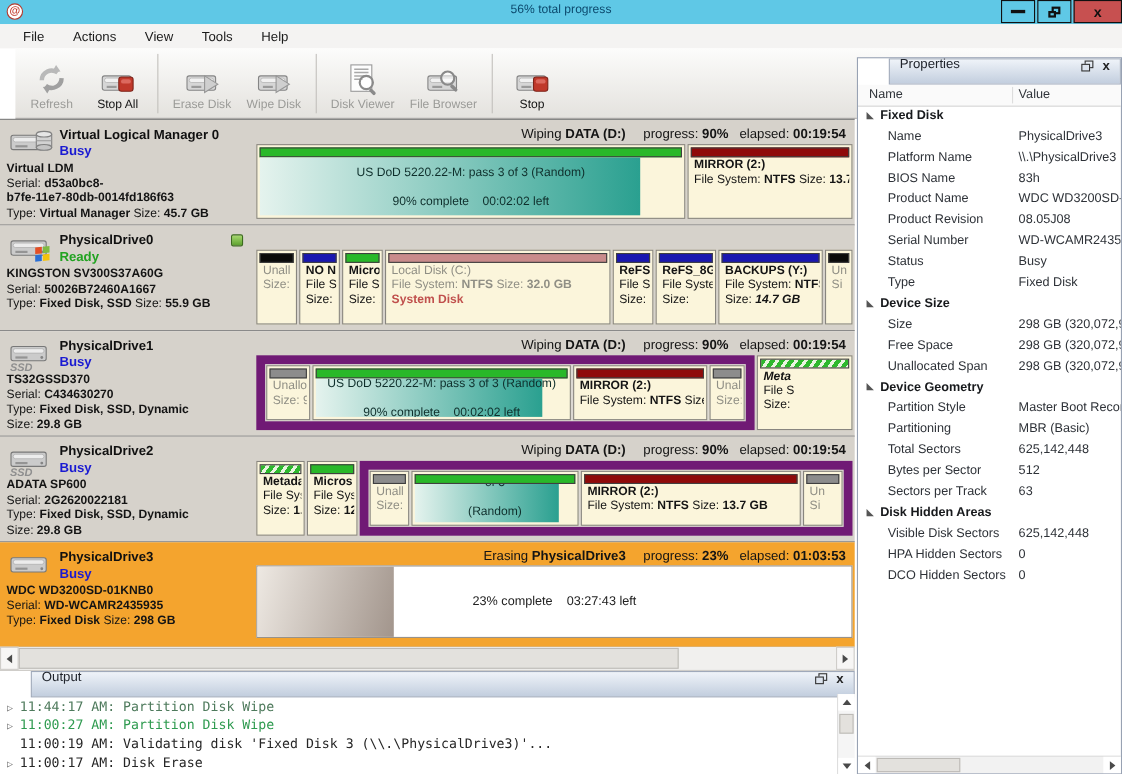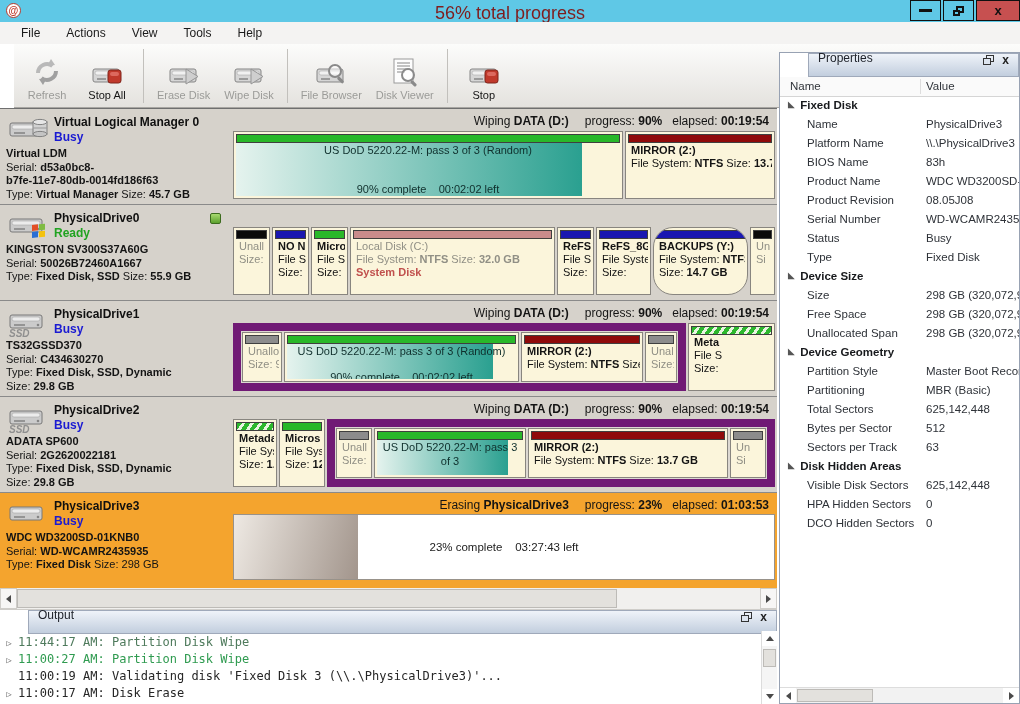--- a/index.html
+++ b/index.html
@@ -5,21 +5,21 @@
   * { box-sizing: border-box; margin: 0; padding: 0; }
   html,body { width:1020px; height:704px; }
   body { position:relative; overflow:hidden; background:#fff;
          font-family:"Liberation Sans", sans-serif; color:#151515; }
 
   
   .titlebar { position:absolute; top:0; left:0; right:0; height:22px; background:#5fc8e6; }
   .tb-logo { position:absolute; left:6px; top:3px; width:15px; height:15px; border-radius:50%;
              background:#fff; border:1px solid #b23a2e; color:#c0392b; font-size:10px;
              font-weight:bold; text-align:center; line-height:13px; }
-  .tb-title { position:absolute; left:0; right:0; top:3px; text-align:center; font-size:18px; color:#7f1d1d; }
+  .tb-title { position:absolute; left:0; right:0; top:3px; text-align:center; font-size:11px; color:#0c4a6e; }
   .win-controls { position:absolute; right:0; top:0; height:22px; display:flex; }
   .win-btn { width:31px; height:21px; border:1px solid #101010; display:flex; align-items:center;
              justify-content:center; margin-left:2px; }
   .win-btn.close { width:44px; background:#c75050; font-weight:bold; font-size:13px; color:#111; }
   .glyph-min { width:13px; height:3px; background:#111; }
   .glyph-restore { position:relative; width:11px; height:10px; }
   .glyph-restore .r1 { position:absolute; right:0; top:0; width:8px; height:7px; border:2px solid #111; }
   .glyph-restore .r2 { position:absolute; left:0; bottom:0; width:7px; height:6px; border:2px solid #111; background:#5fc8e6; }
 
   
@@ -51,21 +51,21 @@
   .op-gap { display:inline-block; width:14px; }
   .d-parts { position:absolute; left:233px; top:22px; right:2px; height:68px; display:flex; gap:2px; }
   .part { border:1px solid #88857f; background:#fbf5db; padding:2px; display:flex; flex-direction:column;
           overflow:hidden; flex:0 0 auto; }
   .part.flexfill { flex:1 1 auto; }
   .pbar { height:9px; border:1px solid #3f3f3f; flex:none; }
   .pbar.hatch { background:repeating-linear-gradient(125deg,#2db82d 0 4px,#e9f5e0 4px 7px); }
   .pbody { flex:1; padding:1px 3px; font-size:11px; line-height:13px; white-space:nowrap;
            overflow:hidden; color:#141414; }
   .pbody.muted { color:#908f85; }
-  .pbody.center { position:relative; display:flex; flex-direction:column; justify-content:space-between;
+  .pbody.center { position:relative; display:flex; flex-direction:column; justify-content:center;
                   text-align:center; white-space:normal; padding:0;gap:12px; }
   .pfill { position:absolute; left:0; top:0; bottom:0; }
   .ptext { position:relative; font-size:11px; line-height:14px; color:#0f2f2c; white-space:pre-wrap; }
   .pgroup { border:8px solid #701a75; display:flex; gap:2px; padding:1px; flex:0 0 auto; background:rgba(255,255,255,0.15); }
   .pgroup.flexfill { flex:1 1 auto; }
   .erase-box { position:absolute; left:233px; top:21px; right:2px; height:66px; background:#fff;
                border:1px solid #98928a; overflow:hidden; }
   .erase-fill { position:absolute; left:0; top:0; bottom:0; background:linear-gradient(105deg,#eee9e3,#a2958c); }
   .erase-text { position:absolute; inset:0; display:flex; flex-direction:column; justify-content:center;
                 text-align:center; font-size:11.5px; line-height:15px; color:#222; white-space:pre-wrap; }
@@ -193,45 +193,45 @@
           <circle cx="24" cy="22" r="1.2" fill="#8a8a8a"></circle>
           <path d="M18 12v15l12-7.5z" fill="#cfcfcf" stroke="#969696"></path>
         </svg>
       </div>
       <div class="tlabel">Wipe Disk</div>
     </div>
     <div class="tsep"></div>
     <div class="tbtn disabled">
       <div class="ticon">
         <svg width="32" height="30" viewBox="0 0 32 30">
-          <rect x="2" y="12" width="26" height="13" rx="2" fill="#d6d6d6" stroke="#858585"></rect>
-          <rect x="4" y="14" width="22" height="4" rx="2" fill="#f1f1f1" stroke="#ababab" stroke-width="0.6"></rect>
-          <rect x="6" y="21" width="9" height="2" fill="#9a9a9a"></rect>
-          <circle cx="24" cy="22" r="1.2" fill="#8a8a8a"></circle>
-          <circle cx="20" cy="14" r="6" fill="rgba(255,255,255,0.55)" stroke="#8a8a8a" stroke-width="2"></circle>
-          <rect x="24" y="19" width="3.2" height="8" rx="1.6" transform="rotate(-45 25.6 23)" fill="#8a8a8a"></rect>
-        </svg>
-      </div>
-      <div class="tlabel">File Browser</div>
-    </div>
-    <div class="tbtn disabled">
-      <div class="ticon">
-        <svg width="32" height="30" viewBox="0 0 32 30">
           <rect x="5" y="2" width="19" height="24" fill="#fdfdfd" stroke="#9a9a9a"></rect>
           <g stroke="#a8a8a8" stroke-width="1.4">
             <line x1="8" y1="6" x2="21" y2="6"></line>
             <line x1="8" y1="9" x2="21" y2="9"></line>
             <line x1="8" y1="12" x2="21" y2="12"></line>
             <line x1="8" y1="15" x2="16" y2="15"></line>
           </g>
           <circle cx="19" cy="18" r="6" fill="rgba(255,255,255,0.55)" stroke="#8a8a8a" stroke-width="2"></circle>
           <rect x="23" y="23" width="3.2" height="7" rx="1.6" transform="rotate(-45 24.6 26.5)" fill="#8a8a8a"></rect>
         </svg>
       </div>
       <div class="tlabel">Disk Viewer</div>
+    </div>
+    <div class="tbtn disabled">
+      <div class="ticon">
+        <svg width="32" height="30" viewBox="0 0 32 30">
+          <rect x="2" y="12" width="26" height="13" rx="2" fill="#d6d6d6" stroke="#858585"></rect>
+          <rect x="4" y="14" width="22" height="4" rx="2" fill="#f1f1f1" stroke="#ababab" stroke-width="0.6"></rect>
+          <rect x="6" y="21" width="9" height="2" fill="#9a9a9a"></rect>
+          <circle cx="24" cy="22" r="1.2" fill="#8a8a8a"></circle>
+          <circle cx="20" cy="14" r="6" fill="rgba(255,255,255,0.55)" stroke="#8a8a8a" stroke-width="2"></circle>
+          <rect x="24" y="19" width="3.2" height="8" rx="1.6" transform="rotate(-45 25.6 23)" fill="#8a8a8a"></rect>
+        </svg>
+      </div>
+      <div class="tlabel">File Browser</div>
     </div>
     <div class="tsep"></div>
     <div class="tbtn enabled">
       <div class="ticon">
         <svg width="32" height="30" viewBox="0 0 32 30">
           <rect x="2" y="12" width="26" height="13" rx="2" fill="#d6d6d6" stroke="#858585"></rect>
           <rect x="4" y="14" width="22" height="4" rx="2" fill="#f1f1f1" stroke="#ababab" stroke-width="0.6"></rect>
           <rect x="6" y="21" width="9" height="2" fill="#9a9a9a"></rect>
           <circle cx="24" cy="22" r="1.2" fill="#8a8a8a"></circle>
           <rect x="17" y="13" width="13" height="13" rx="2.5" fill="#c0392b" stroke="#7e241a"></rect>
@@ -343,26 +343,26 @@
           </div>
         </div>
         <div class="part" style="width: 55px;">
           <div class="pbar" style="background: rgb(26, 23, 176);"></div>
           <div class="pbody">
             <div><span style="font-weight: bold;">ReFS_8G</span></div>
             <div><span>File Syste</span></div>
             <div><span>Size: </span><span style="font-weight: bold; padding-left: 24px;">8.00</span></div>
           </div>
         </div>
-        <div class="part" style="width: 95px; border-radius: 20px;">
+        <div class="part" style="width: 95px;">
           <div class="pbar" style="background: rgb(26, 23, 176);"></div>
           <div class="pbody">
             <div><span style="font-weight: bold;">BACKUPS (Y:)</span></div>
             <div><span>File System: </span><span style="font-weight: bold;">NTFS</span></div>
-            <div><span>Size: </span><span style="font-weight: bold;">14.7 GB</span></div>
+            <div><span>Size: </span><span style="font-weight: bold; font-style: italic;">14.7 GB</span></div>
           </div>
         </div>
         <div class="part flexfill">
           <div class="pbar" style="background: rgb(10, 10, 10);"></div>
           <div class="pbody muted">
             <div><span>Un</span></div>
             <div><span>Si</span></div>
           </div>
         </div>
       </div>
@@ -412,21 +412,21 @@
             <div class="pbar" style="background: rgb(140, 140, 140);"></div>
             <div class="pbody muted">
               <div><span>Unallc</span></div>
               <div><span>Size: 1</span></div>
             </div>
           </div>
         </div>
         <div class="part flexfill">
           <div class="pbar hatch"></div>
           <div class="pbody">
-            <div><span style="font-weight: bold;">Meta</span></div>
+            <div><span style="font-weight: bold; font-style: italic;">Meta</span></div>
             <div><span>File S</span></div>
             <div><span>Size:</span></div>
           </div>
         </div>
       </div>
     </div>
     <div class="drow">
       <div class="d-icon"><svg width="42" height="32" viewBox="0 0 42 32">
           <rect x="2" y="9" width="32" height="13" rx="2" fill="#cbcbcb" stroke="#787878"></rect>
           <rect x="4" y="11" width="28" height="4" rx="2" fill="#ececec" stroke="#a8a8a8" stroke-width="0.6"></rect>
@@ -499,21 +499,21 @@
           <rect x="2" y="9" width="32" height="13" rx="2" fill="#cbcbcb" stroke="#787878"></rect>
           <rect x="4" y="11" width="28" height="4" rx="2" fill="#ececec" stroke="#a8a8a8" stroke-width="0.6"></rect>
           <rect x="6" y="18" width="11" height="2" fill="#949494"></rect>
           <circle cx="30" cy="19" r="1.3" fill="#858585"></circle>
         </svg></div>
       <div class="d-name">PhysicalDrive3</div>
       <div class="d-status" style="color: rgb(26, 26, 210);">Busy</div>
       <div class="d-details">
         <div><span style="font-weight: bold;">WDC WD3200SD-01KNB0</span></div>
         <div><span>Serial: </span><span style="font-weight: bold;">WD-WCAMR2435935</span></div>
-        <div><span>Type: </span><span style="font-weight: bold;">Fixed Disk</span><span>   Size: </span><span style="font-weight: normal;">298 GB</span></div>
+        <div><span>Type: </span><span style="font-weight: bold;">Fixed Disk</span><span>   Size: </span><span style="font-weight: bold;">298 GB</span></div>
       </div>
       <div class="d-op"><span>Erasing </span><b>PhysicalDrive3</b><span class="op-gap"></span><span>progress: </span><b>23%</b><span class="op-gap" style="width:8px"></span><span>elapsed: </span><b>01:03:53</b></div>
       <div class="erase-box">
         <div class="erase-fill" style="width: 23%;"></div>
         <div class="erase-text"><div>23% complete    03:27:43 left</div></div>
       </div>
     </div>
   </div>
 
 <div class="hscroll-main">

